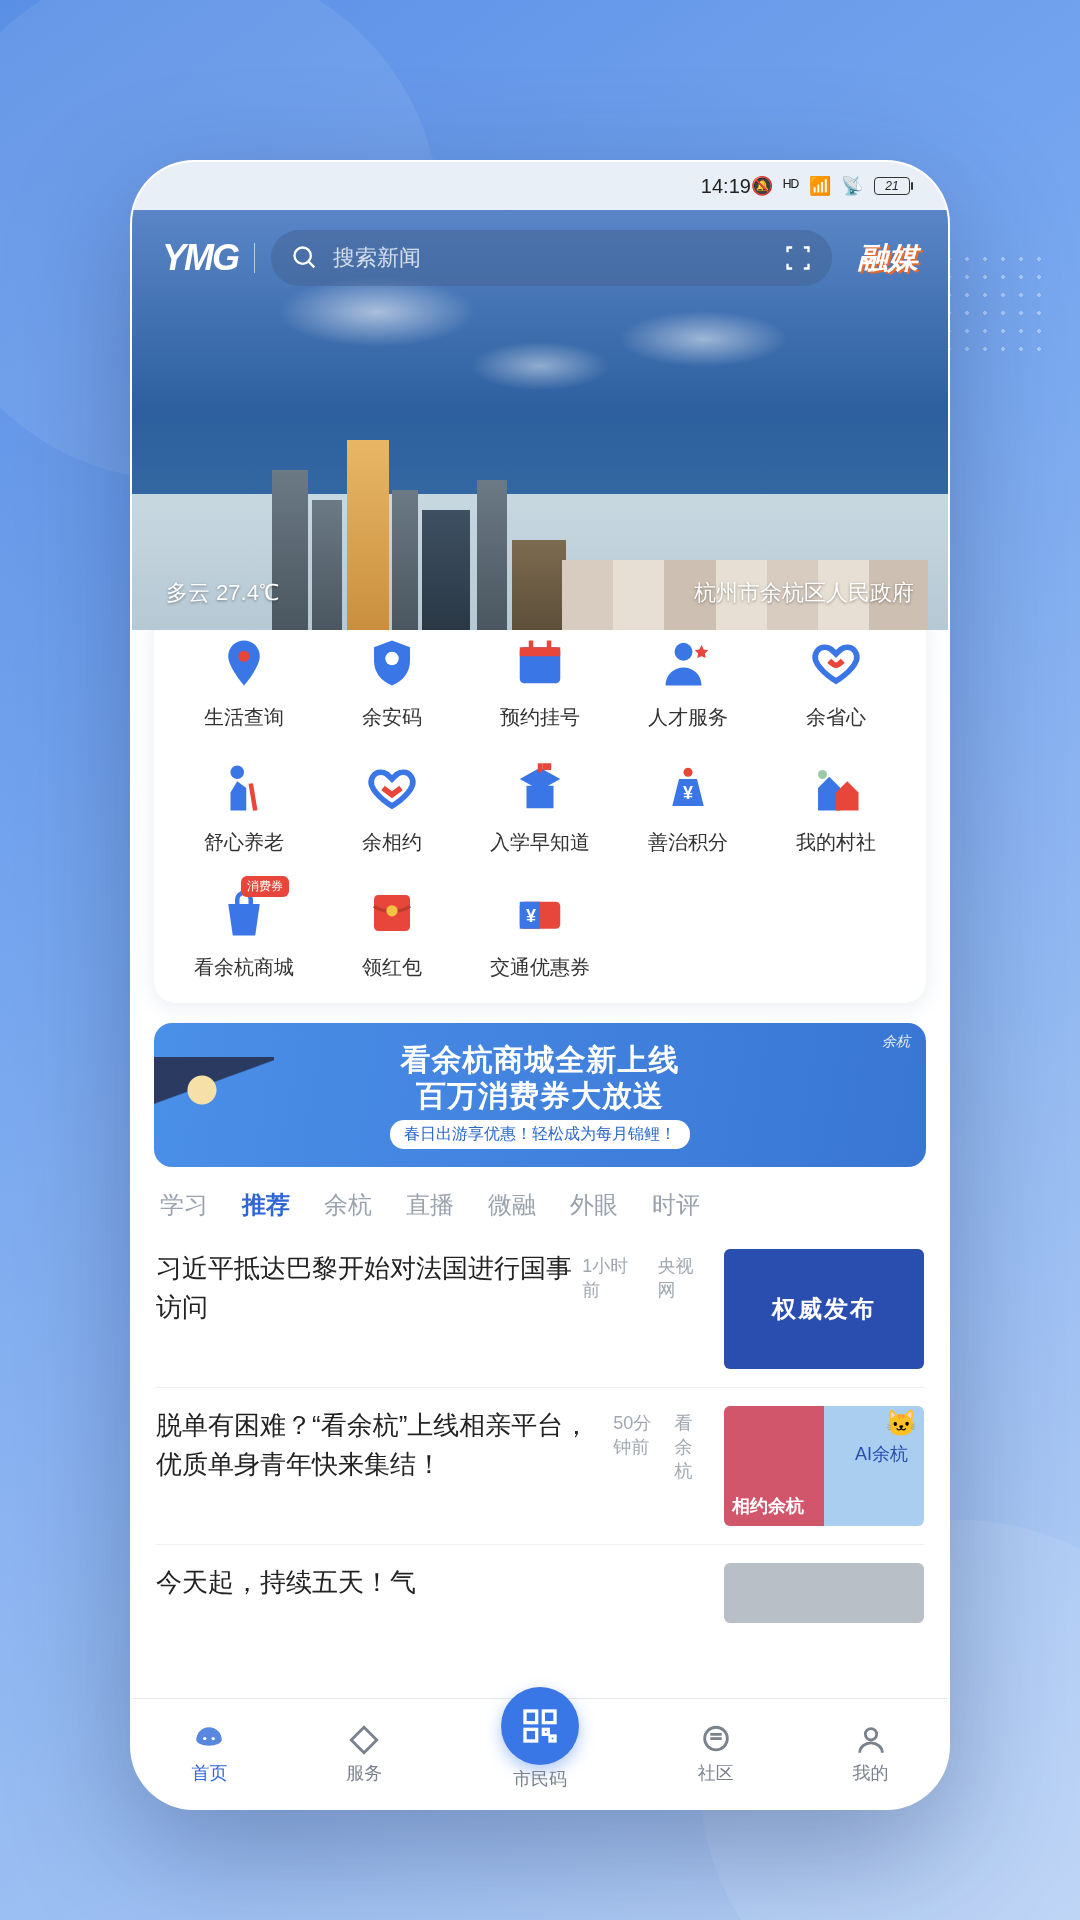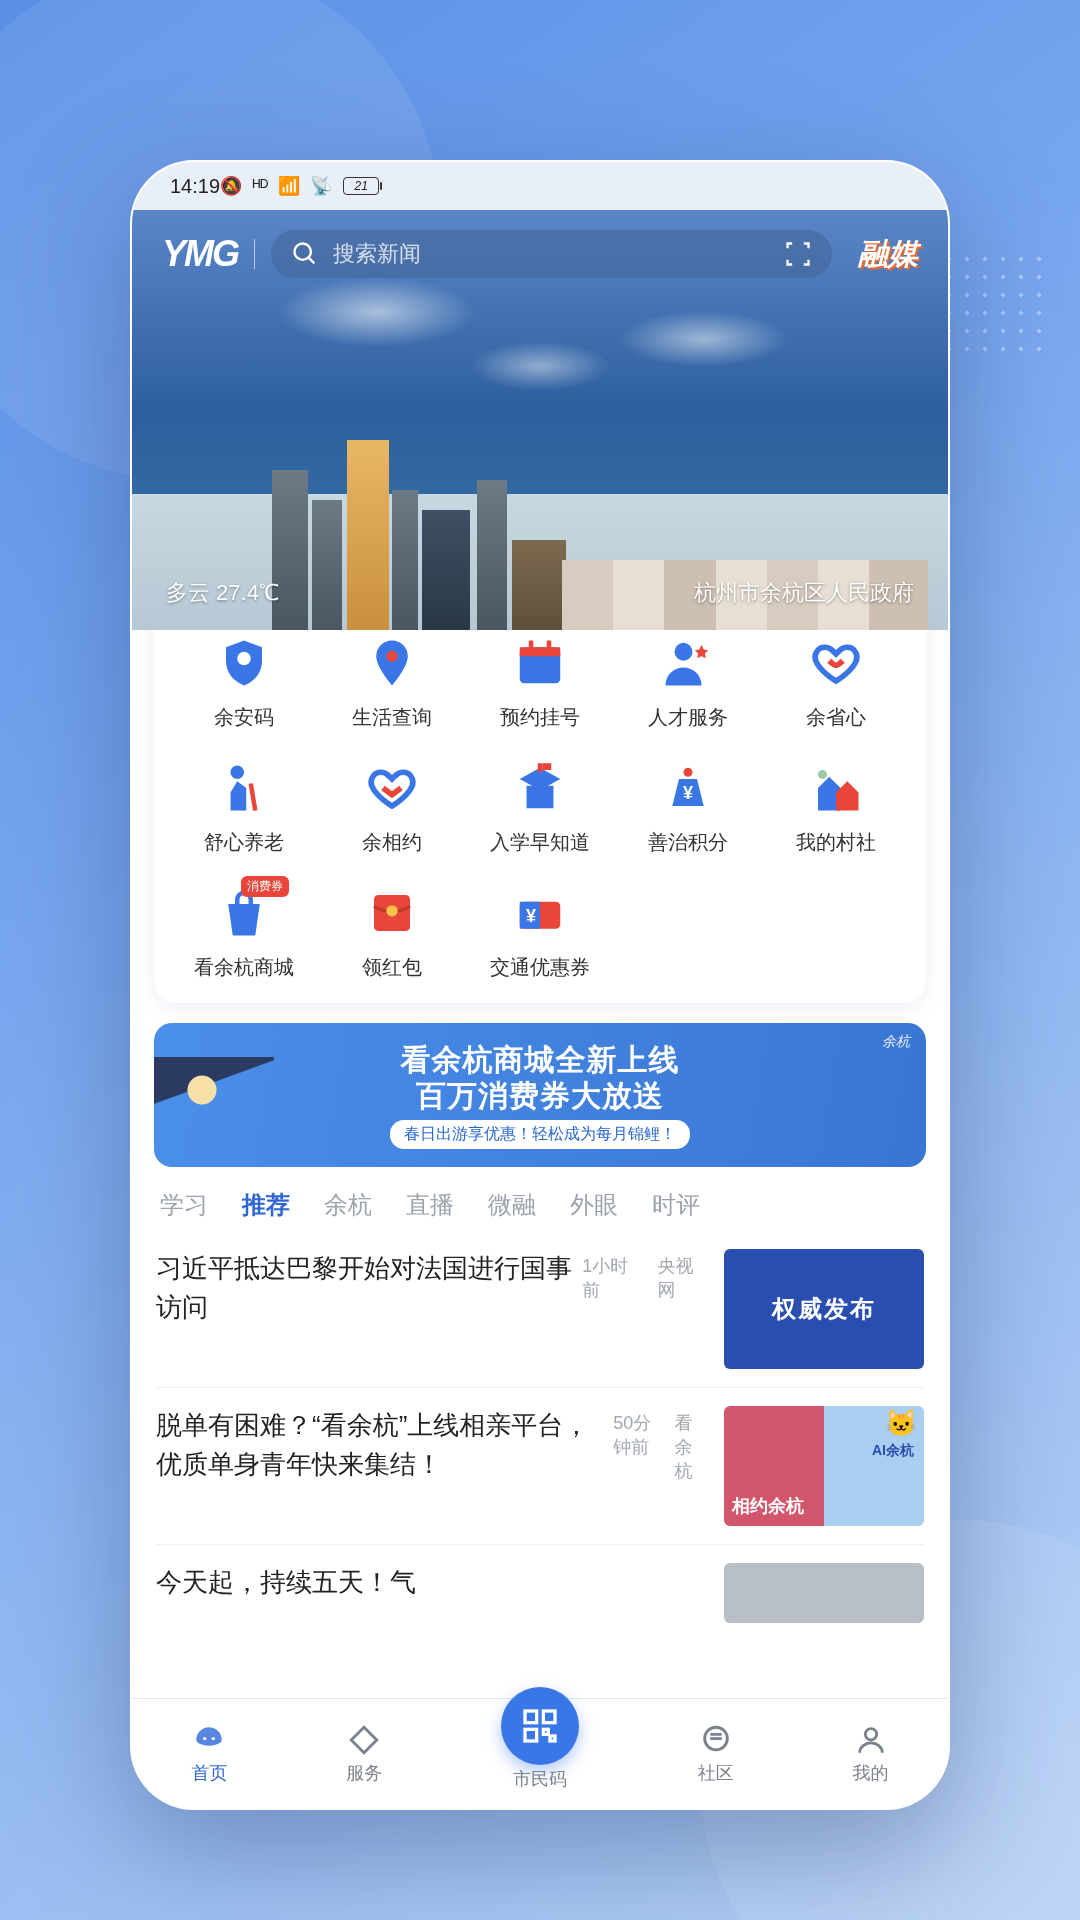--- a/index.html
+++ b/index.html
@@ -47,21 +47,21 @@
 .screen {
   position: absolute;
   inset: 0;
   display: flex;
   flex-direction: column;
 }
 .status-bar {
   height: 48px;
   display: flex;
   align-items: center;
-  justify-content: flex-start;
+  justify-content: flex-end;
   padding: 0 38px;
   font-size: 20px;
   color: #222;
   background: #e8eff6;
 }
 .status-right { display: flex; align-items: center; gap: 10px; font-size: 18px; }
 .hero {
   height: 420px;
   position: relative;
   background: linear-gradient(180deg, #5a86c8 0%, #2d5f9e 48%, #3b77a8 100%);
@@ -90,21 +90,21 @@
 .b6{left:345px;width:30px;height:150px}
 .b7{left:380px;width:54px;height:90px;background:linear-gradient(180deg,#7d6b50,#5d4f3a)}
 .hero-rowhouses{position:absolute;left:430px;right:20px;bottom:0;height:70px;background:linear-gradient(90deg,#d8ccc0 0 14%,#e8dfd4 14% 28%,#cdbfb1 28% 42%,#e8dfd4 42% 56%,#d8ccc0 56% 70%,#e8dfd4 70% 84%,#cdbfb1 84% 100%)}
 .topbar {
   position: absolute; top: 20px; left: 0; right: 0;
   display: flex; align-items: center; gap: 16px; padding: 0 30px;
 }
 .logo { font-weight: 800; font-style: italic; font-size: 36px; color: #fff; letter-spacing: -2px; }
 .logo-div { width: 1px; height: 30px; background: rgba(255,255,255,.6); }
 .search-pill {
-  flex: 1; height: 48px; border-radius: 28px;
+  flex: 1; height: 56px; border-radius: 28px;
   background: rgba(70,100,150,.55);
   display: flex; align-items: center; gap: 14px; padding: 16px 20px;
   color: #eef3f8;
 }
 .search-pill .ph { font-size: 22px; opacity: .85; flex: 1; }
 .scan-icon, .mag-icon { width: 28px; height: 28px; stroke: #fff; fill: none; stroke-width: 2; }
 .rongmei { font-size: 30px; font-weight: 900; font-style: italic; color: #fff; text-shadow: 2px 2px 0 #e66a2e; margin-left: 10px; }
 .weather-line {
   position: absolute; bottom: 22px; left: 0; right: 0;
   display: flex; justify-content: space-between; padding: 0 34px;
@@ -160,21 +160,21 @@
   background:#2a4db0; color:#fff; display:flex; align-items:center; justify-content:center;
   font-size:24px; font-weight:700; letter-spacing:2px; flex-shrink:0;
 }
 .news-thumb2 {
   width:200px; height:120px; border-radius:6px; flex-shrink:0;
   background:
     linear-gradient(90deg,#d2566b 0 50%, #a9ceef 50% 100%);
   position:relative; overflow:hidden;
 }
 .news-thumb2 .l{position:absolute;left:8px;bottom:8px;font-size:18px;color:#fff;font-weight:700}
-.news-thumb2 .r{position:absolute;right:10px;top:36px;font-size:14px;color:#2a4db0;font-weight:700}
+.news-thumb2 .r{position:absolute;right:16px;top:36px;font-size:18px;color:#2a4db0;font-weight:400}
 .news-thumb2 .cat{position:absolute;right:6px;top:2px;font-size:26px}
 .news-thumb3{width:200px;height:60px;border-radius:6px;background:#b8bfc6;flex-shrink:0}
 .bottom-nav {
   height: 110px; background:#fff;
   border-top:1px solid #e5e9ee;
   display:flex; align-items:center; justify-content:space-around;
   position:relative;
 }
 .nav-item{display:flex;flex-direction:column;align-items:center;gap:4px}
 .nav-item svg{width:34px;height:34px}
@@ -252,34 +252,34 @@
         <span>杭州市余杭区人民政府</span>
       </div>
     </div>
 
     <div class="content">
 
       <div class="service-card" id="svc-grid">
           <div class="svc">
             <div class="svc-icon">
               <svg viewBox="0 0 24 24" fill="#3a76e6">
+                <path d="M12 2a7 7 0 0 1 7 7c0 5-7 13-7 13S5 14 5 9a7 7 0 0 1 7-7z"></path>
+                <circle cx="12" cy="9" r="2.5" fill="#e8463a"></circle>
+              </svg>
+            </div>
+            <span class="svc-label">生活查询</span>
+          </div>
+          <div class="svc">
+            <div class="svc-icon">
+              <svg viewBox="0 0 24 24" fill="#3a76e6">
                 <path d="M12 2l8 3v6c0 5-3 9-8 11-5-2-8-6-8-11V5z"></path>
                 <circle cx="12" cy="10" r="3" fill="#fff"></circle>
               </svg>
             </div>
             <span class="svc-label">余安码</span>
-          </div>
-          <div class="svc">
-            <div class="svc-icon">
-              <svg viewBox="0 0 24 24" fill="#3a76e6">
-                <path d="M12 2a7 7 0 0 1 7 7c0 5-7 13-7 13S5 14 5 9a7 7 0 0 1 7-7z"></path>
-                <circle cx="12" cy="9" r="2.5" fill="#e8463a"></circle>
-              </svg>
-            </div>
-            <span class="svc-label">生活查询</span>
           </div>
           <div class="svc">
             <div class="svc-icon">
               <svg viewBox="0 0 24 24" fill="#3a76e6">
                 <rect x="3" y="5" width="18" height="16" rx="2"></rect>
                 <rect x="3" y="5" width="18" height="4" fill="#e8463a"></rect>
                 <line x1="8" y1="2" x2="8" y2="7" stroke="#e8463a" stroke-width="2"></line>
                 <line x1="16" y1="2" x2="16" y2="7" stroke="#e8463a" stroke-width="2"></line>
               </svg>
             </div>

